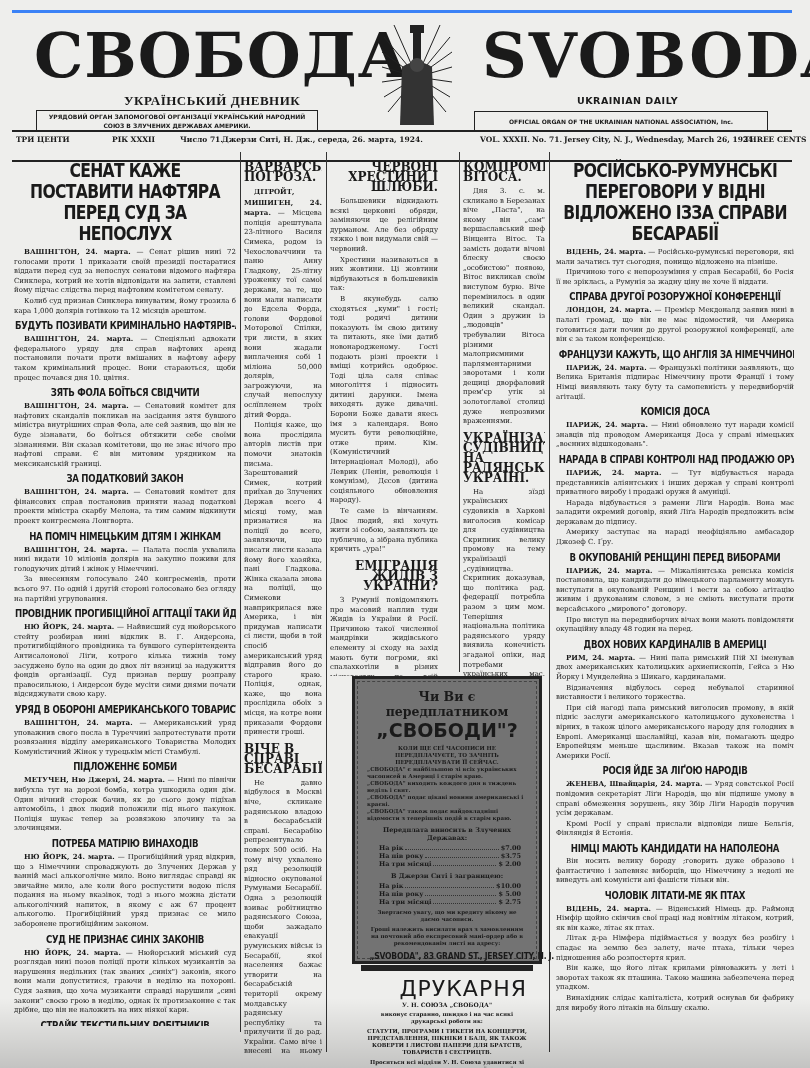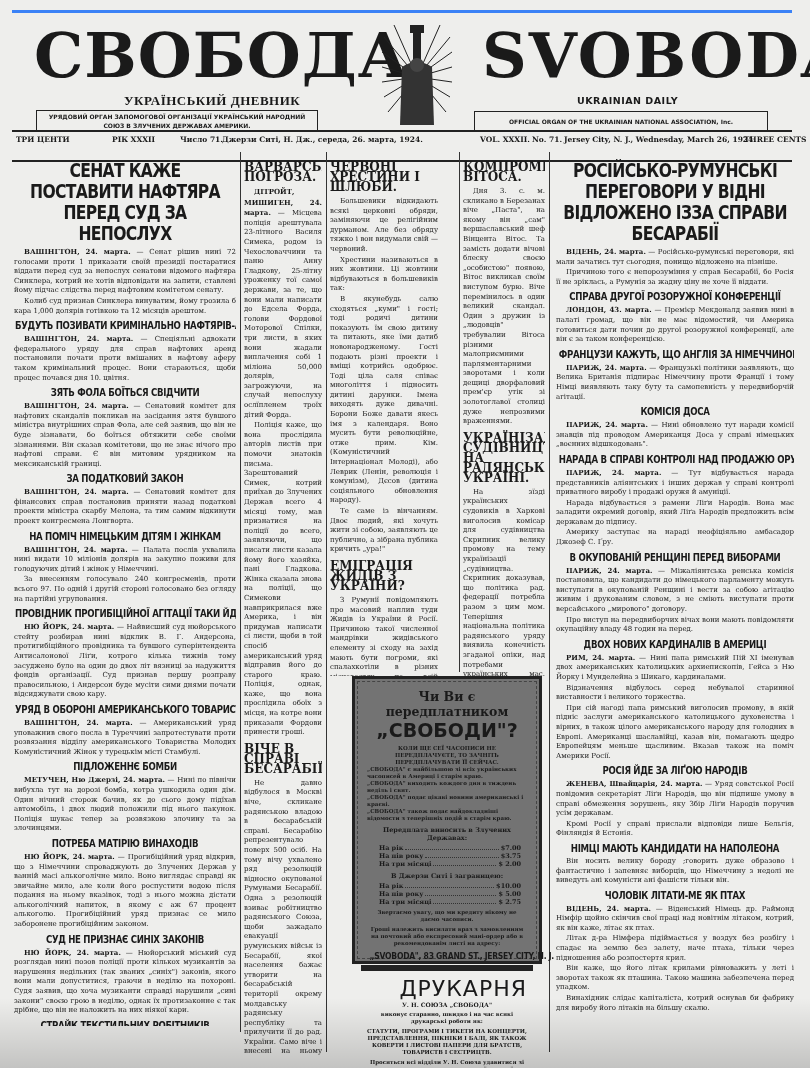--- a/index.html
+++ b/index.html
@@ -20,21 +20,21 @@
   .dateline { position: absolute; left: 12px; top: 130px; width: 780px; height: 32px; border-top: 2px solid #222; border-bottom: 2px solid #222; font-family: "DejaVu Serif", serif; font-size: 7.5px; font-weight: bold; }
   .dateline span { position: absolute; top: 3px; white-space: nowrap; }
 
   
   .col { position: absolute; top: 156px; font-size: 7px; line-height: 9.6px; text-align: justify; overflow: hidden; }
   .col p { text-indent: 10px; margin-bottom: 1px; }
   .rule { position: absolute; top: 152px; width: 1px; background: #333; }
   .h-big { font-family: "DejaVu Sans", sans-serif; font-weight: bold; font-size: 19px; line-height: 21px; text-align: center; letter-spacing: -0.8px; transform: scaleX(.82); margin: 4px -18px 3px; }
   .h-mid { font-family: "DejaVu Sans", sans-serif; font-weight: bold; font-size: 11px; line-height: 13px; text-align: center; letter-spacing: -0.4px; transform: scaleX(.78); margin: 3px -30px 2px; white-space: nowrap; }
   .h-small { font-family: "DejaVu Serif", serif; font-weight: bold; font-size: 12px; line-height: 10px; text-align: left; margin: 6px 0 5px; text-transform: uppercase; }
-  .h-small.c { text-align: left; }
+  .h-small.c { text-align: right; }
   .dl { font-weight: bold; }
 
   
   .ad { position: absolute; left: 352px; top: 676px; width: 190px; height: 288px; border: 3px solid #222; outline: 1px dashed #444; outline-offset: -6px; padding: 10px 12px; background: #737373; }
   .ad-q { font-family: "DejaVu Serif", serif; font-weight: bold; font-size: 12.5px; text-align: center; line-height: 15px; }
   .ad-name { font-family: "DejaVu Sans", sans-serif; font-weight: bold; font-size: 19px; text-align: center; line-height: 22px; margin-bottom: 4px; }
   .ad-t { font-size: 5.5px; line-height: 7px; font-weight: bold; }
   .ad-t.c { text-align: center; }
   .ad-h { font-size: 6.5px; font-weight: bold; text-align: center; margin: 4px 0 2px; }
   .price { display: flex; font-size: 6.5px; font-weight: bold; line-height: 8px; padding-left: 12px; padding-right: 6px; }
@@ -152,21 +152,21 @@
     <p>На зїзді українських судовиків в Харкові виголосив комісар для судівництва Скрипник велику промову на тему українізації „судівництва. Скрипник доказував, що політика рад. федерації потребла разом з цим мом. Теперішня національна політика радянського уряду виявила конечність згаданої опіки, над потребами українських мас. Підчи подовно у вище згаданому рішенні — уряд радянської України і комісарет судівництва стоїть на далі сильну українізацію судів. В иншия ділянках державної адміністрації українізація блискучі успіхи. Вже тепер нараховується 87% народного учительства — українців.</p>
 
   </div>
   <div class="rule" style="left:549px; height:900px;"></div>
 
   <div class="col" style="left:556px; width:238px; height:895px;">
     <div class="h-big">РОСІЙСЬКО-РУМУНСЬКІ ПЕРЕГОВОРИ У ВІДНІ ВІДЛОЖЕНО ІЗЗА СПРАВИ БЕСАРАБІЇ</div>
     <p><span class="dl">ВІДЕНЬ, 24. марта.</span><span> — Російсько-румунські переговори, які мали зачатись тут сьогодня, понищо відложено на пізніше.</span></p>
     <p>Причиною того є непорозуміння у справ Бесарабії, бо Росія її не зріклась, а Румунія за жадну ціну не хоче її віддати.</p>
     <div class="h-mid">СПРАВА ДРУГОЇ РОЗОРУЖНОЇ КОНФЕРЕНЦІЇ</div>
-    <p><span class="dl">ЛОНДОН, 43. марта.</span><span> — Премієр Мекдоналд заявив нині в палаті громад, що він не має відомостий, чи Америка готовиться дати почин до другої розоружної конференції, але він є за таком конференцією.</span></p>
+    <p><span class="dl">ЛОНДОН, 24. марта.</span><span> — Премієр Мекдоналд заявив нині в палаті громад, що він не має відомостий, чи Америка готовиться дати почин до другої розоружної конференції, але він є за таком конференцією.</span></p>
     <div class="h-mid">ФРАНЦУЗИ КАЖУТЬ, ЩО АНГЛІЯ ЗА НІМЕЧЧИНОЮ</div>
     <p><span class="dl">ПАРИЖ, 24. марта.</span><span> — Французькі політики заявляють, що Велика Британія підпирає Німеччину проти Франції і тому Німці виявляють таку буту та самопевність у передвиборчій агітації.</span></p>
     <div class="h-mid">КОМІСІЯ ДОСА</div>
     <p><span class="dl">ПАРИЖ, 24. марта.</span><span> — Нині обновлено тут наради комісії знавців під проводом Американця Доса у справі німецьких „воєнних відшкодовань".</span></p>
     <div class="h-mid">НАРАДА В СПРАВІ КОНТРОЛІ НАД ПРОДАЖЮ ОРУЖЯ</div>
     <p><span class="dl">ПАРИЖ, 24. марта.</span><span> — Тут відбувається нарада представників аліянтських і інших держав у справі контролі приватного виробу і продажі оружя й амуніції.</span></p>
     <p>Нарада відбувається з рамени Ліґи Народів. Вона має заладити окремий договір, який Ліґа Народів предложить всім державам до підпису.</p>
     <p>Америку заступає на нараді неофіціяльно амбасадор Джозеф С. Ґру.</p>
     <div class="h-mid">В ОКУПОВАНІЙ РЕНЩИНІ ПЕРЕД ВИБОРАМИ</div>
     <p><span class="dl">ПАРИЖ, 24. марта.</span><span> — Міжаліянтська ренська комісія постановила, що кандидати до німецького парламенту можуть виступати в окупованій Ренщині і вести за собою агітацію живим і друкованим словом, з не сміють виступати проти версайського „мирового" договору.</span></p>

